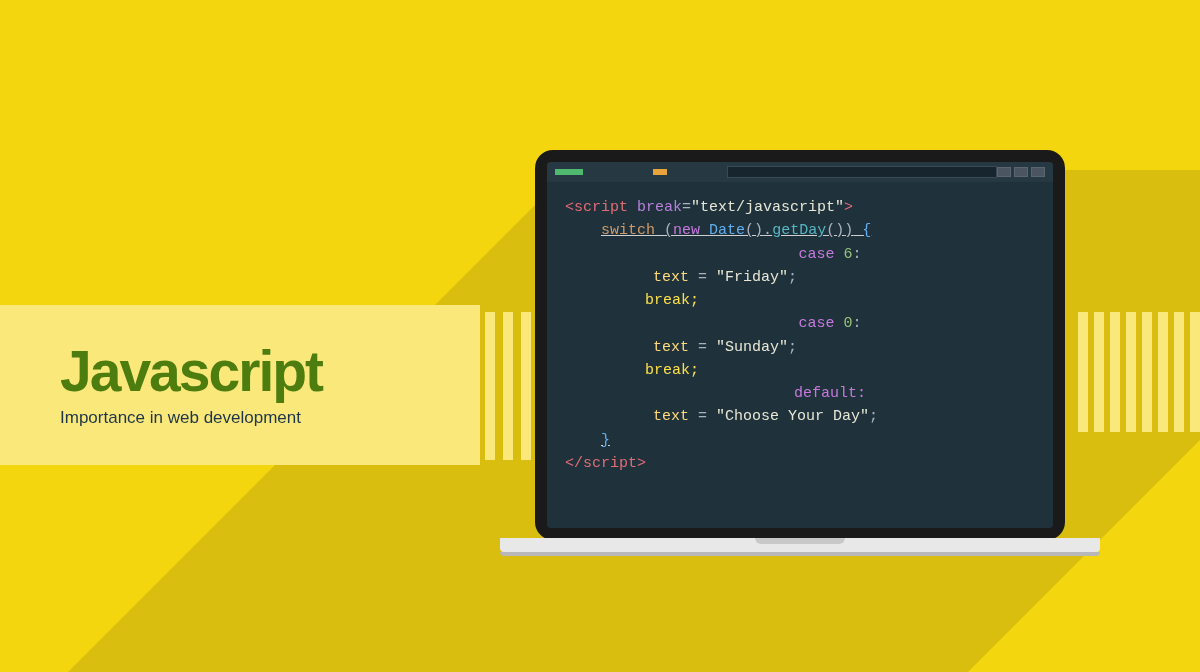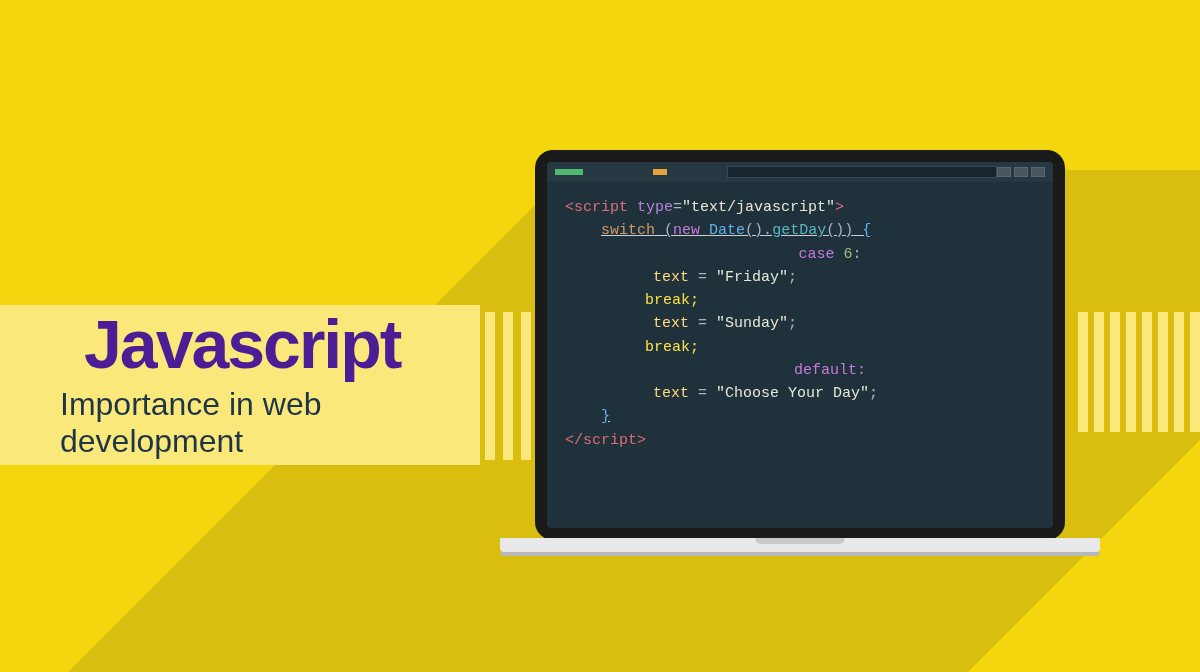--- a/index.html
+++ b/index.html
@@ -17,29 +17,28 @@
   top: 305px;
   width: 480px;
   height: 160px;
   background: #fae97a;
   display: flex;
   flex-direction: column;
   justify-content: center;
   padding-left: 60px;
 }
 .title {
-  font-size: 68px;
+  font-size: 57px;
   font-weight: 900;
-  color: #4c1d95;
+  color: #4d7c0f;
   line-height: 1;
   letter-spacing: -2px;
-  margin-left: 24px;
 }
 .subtitle {
-  font-size: 32px;
+  font-size: 17px;
   font-weight: 400;
   color: #1e3548;
   margin-top: 8px;
 }
 .stripes-left {
   position: absolute;
   left: 485px;
   top: 312px;
   display: flex;
   gap: 8px;
@@ -225,25 +224,26 @@
         <div class="tb-green"></div>
         <div class="tb-orange"></div>
         <div class="tb-address"></div>
         <div class="tb-controls">
           <div class="tb-btn"></div>
           <div class="tb-btn"></div>
           <div class="tb-btn"></div>
         </div>
       </div>
       <div class="code">
-        <div><span class="tag">&lt;</span><span class="tag">script</span> <span class="attr-name">type</span><span class="op">=</span><span class="attr-val">"text/javascript"</span><span class="tag">&gt;</span></div>
+        <div><span class="tag">&lt;</span><span class="tag">script</span> <span class="attr-name">break</span><span class="op">=</span><span class="attr-val">"text/javascript"</span><span class="tag">&gt;</span></div>
         <div class="i1"><span class="kw">switch</span> <span class="op">(</span><span class="dnew">new</span> <span class="cls">Date</span><span class="op">()</span><span class="op">.</span><span class="fn">getDay</span><span class="op">()</span><span class="op">)</span> <span class="brace">{</span></div>
         <div class="i2"><span class="case">case</span> <span class="num">6</span><span class="op">:</span></div>
         <div class="i3"><span class="var">text</span> <span class="op">=</span> <span class="str">"Friday"</span><span class="op">;</span></div>
         <div class="i3"><span class="stmt">break;</span></div>
+        <div class="i2"><span class="case">case</span> <span class="num">0</span><span class="op">:</span></div>
         <div class="i3"><span class="var">text</span> <span class="op">=</span> <span class="str">"Sunday"</span><span class="op">;</span></div>
         <div class="i3"><span class="stmt">break;</span></div>
         <div class="i2"><span class="case">default:</span></div>
         <div class="i3"><span class="var">text</span> <span class="op">=</span> <span class="str">"Choose Your Day"</span><span class="op">;</span></div>
         <div class="i1"><span class="brace">}</span></div>
         <div><span class="tag">&lt;/</span><span class="tag">script</span><span class="tag">&gt;</span></div>
       </div>
     </div>
   </div>
   <div class="laptop-base"></div>

